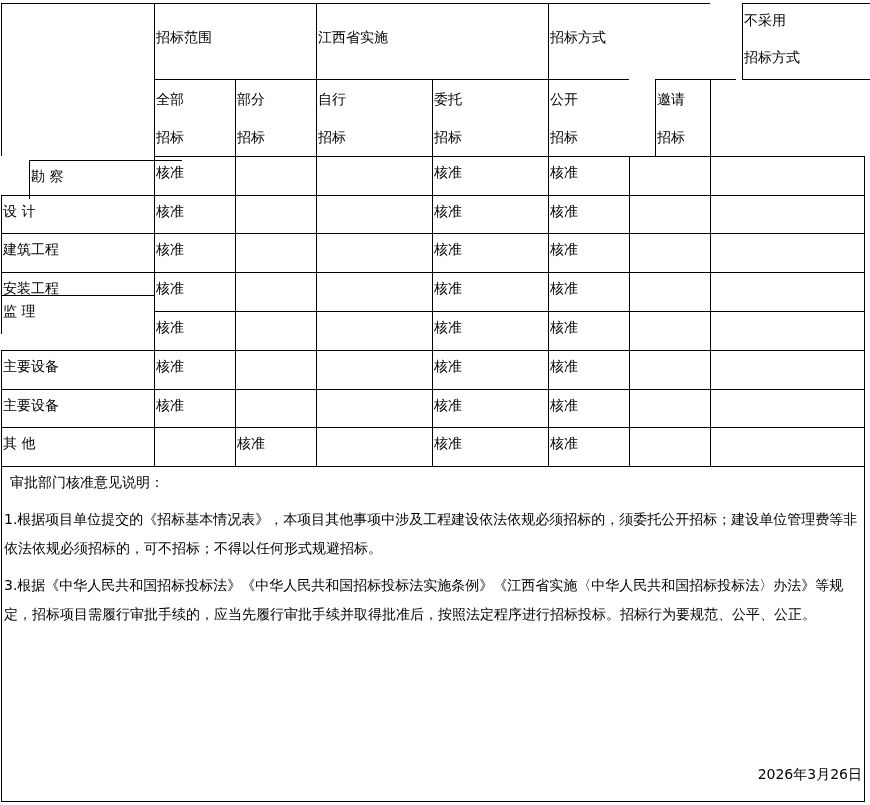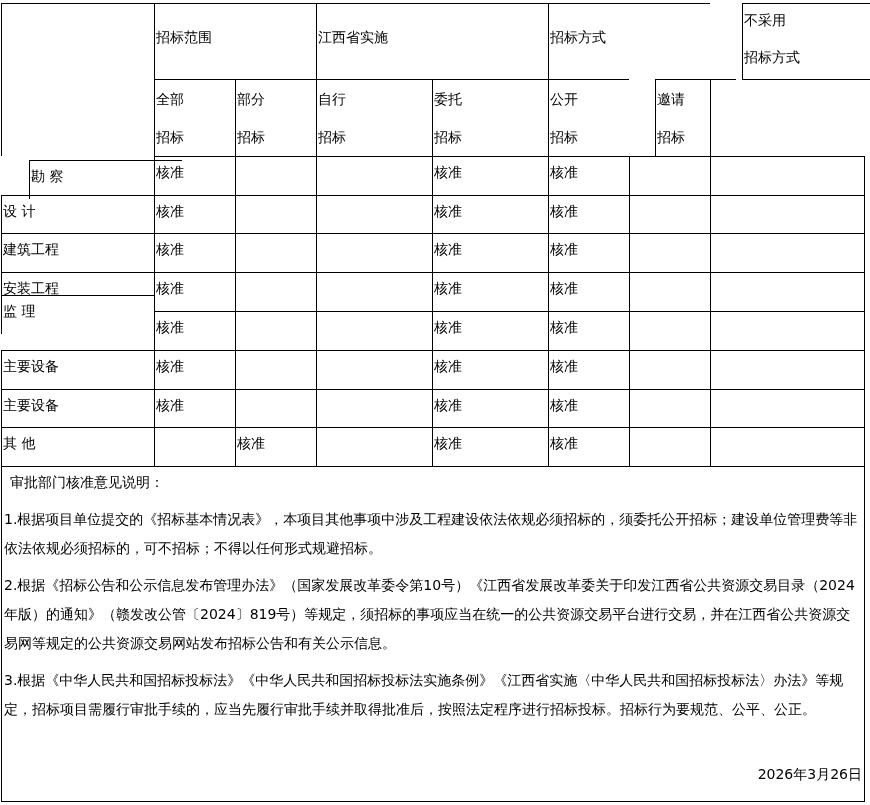--- a/index.html
+++ b/index.html
@@ -132,16 +132,15 @@
       <div class="cell" style="left: 432px; top: 427px; width: 116px; height: 39px; line-height: 30px;">核准</div>
       <div class="cell" style="left: 548px; top: 427px; width: 81px; height: 39px; line-height: 30px;">核准</div>
       <div class="cell" style="left: 629px; top: 427px; width: 81px; height: 39px; line-height: 30px;"></div>
       <div class="cell r" style="left: 710px; top: 427px; width: 155px; height: 39px; line-height: 30px;"></div>
     </div>
 </div>
 
 <div class="notes">
   <p class="title">审批部门核准意见说明：</p>
   <p class="para">1.根据项目单位提交的《招标基本情况表》，本项目其他事项中涉及工程建设依法依规必须招标的，须委托公开招标；建设单位管理费等非依法依规必须招标的，可不招标；不得以任何形式规避招标。</p>
-  <p class="para">2.根据《招标公告和公示信息发布管理办法》（国家发展改革委令第10号）《江西省发展改革委关于印发江西省公共资源交易目录（2024年版）的通知》（赣发改公管〔2024〕819号）等规定，须招标的事项应当在统一的公共资源交易平台进行交易，并在江西省公共资源交易网等规定的公共资源交易网站发布招标公告和有关公示信息。</p>
   <p class="para">3.根据《中华人民共和国招标投标法》《中华人民共和国招标投标法实施条例》《江西省实施〈中华人民共和国招标投标法〉办法》等规定，招标项目需履行审批手续的，应当先履行审批手续并取得批准后，按照法定程序进行招标投标。招标行为要规范、公平、公正。</p>
   <p class="date">2026年3月26日</p>
 </div>
 
 </body></html>

